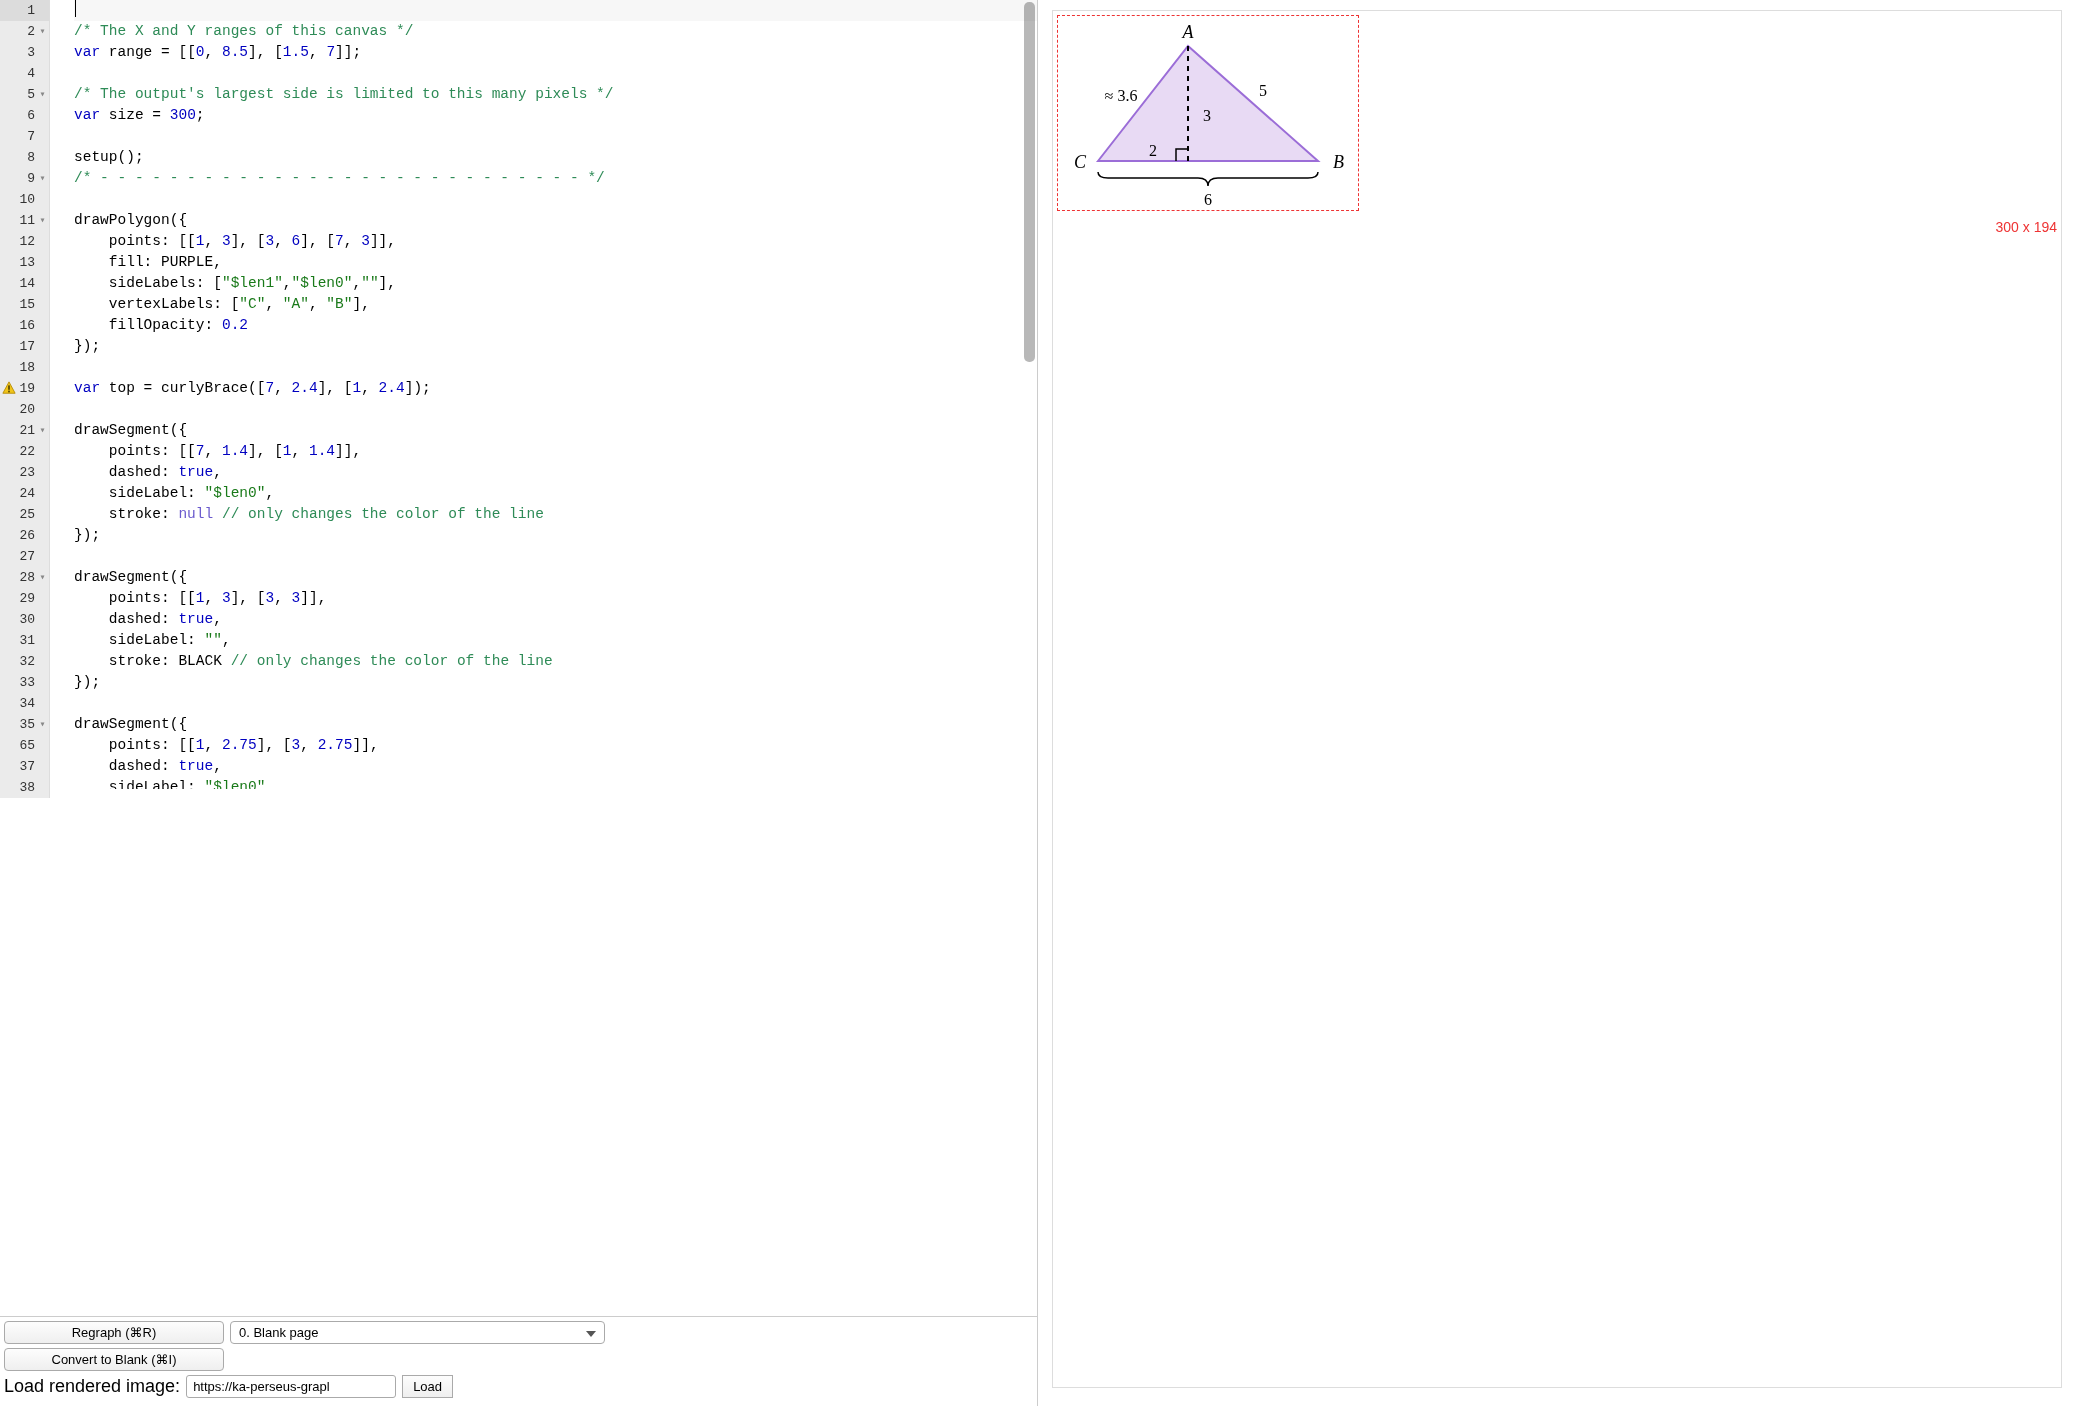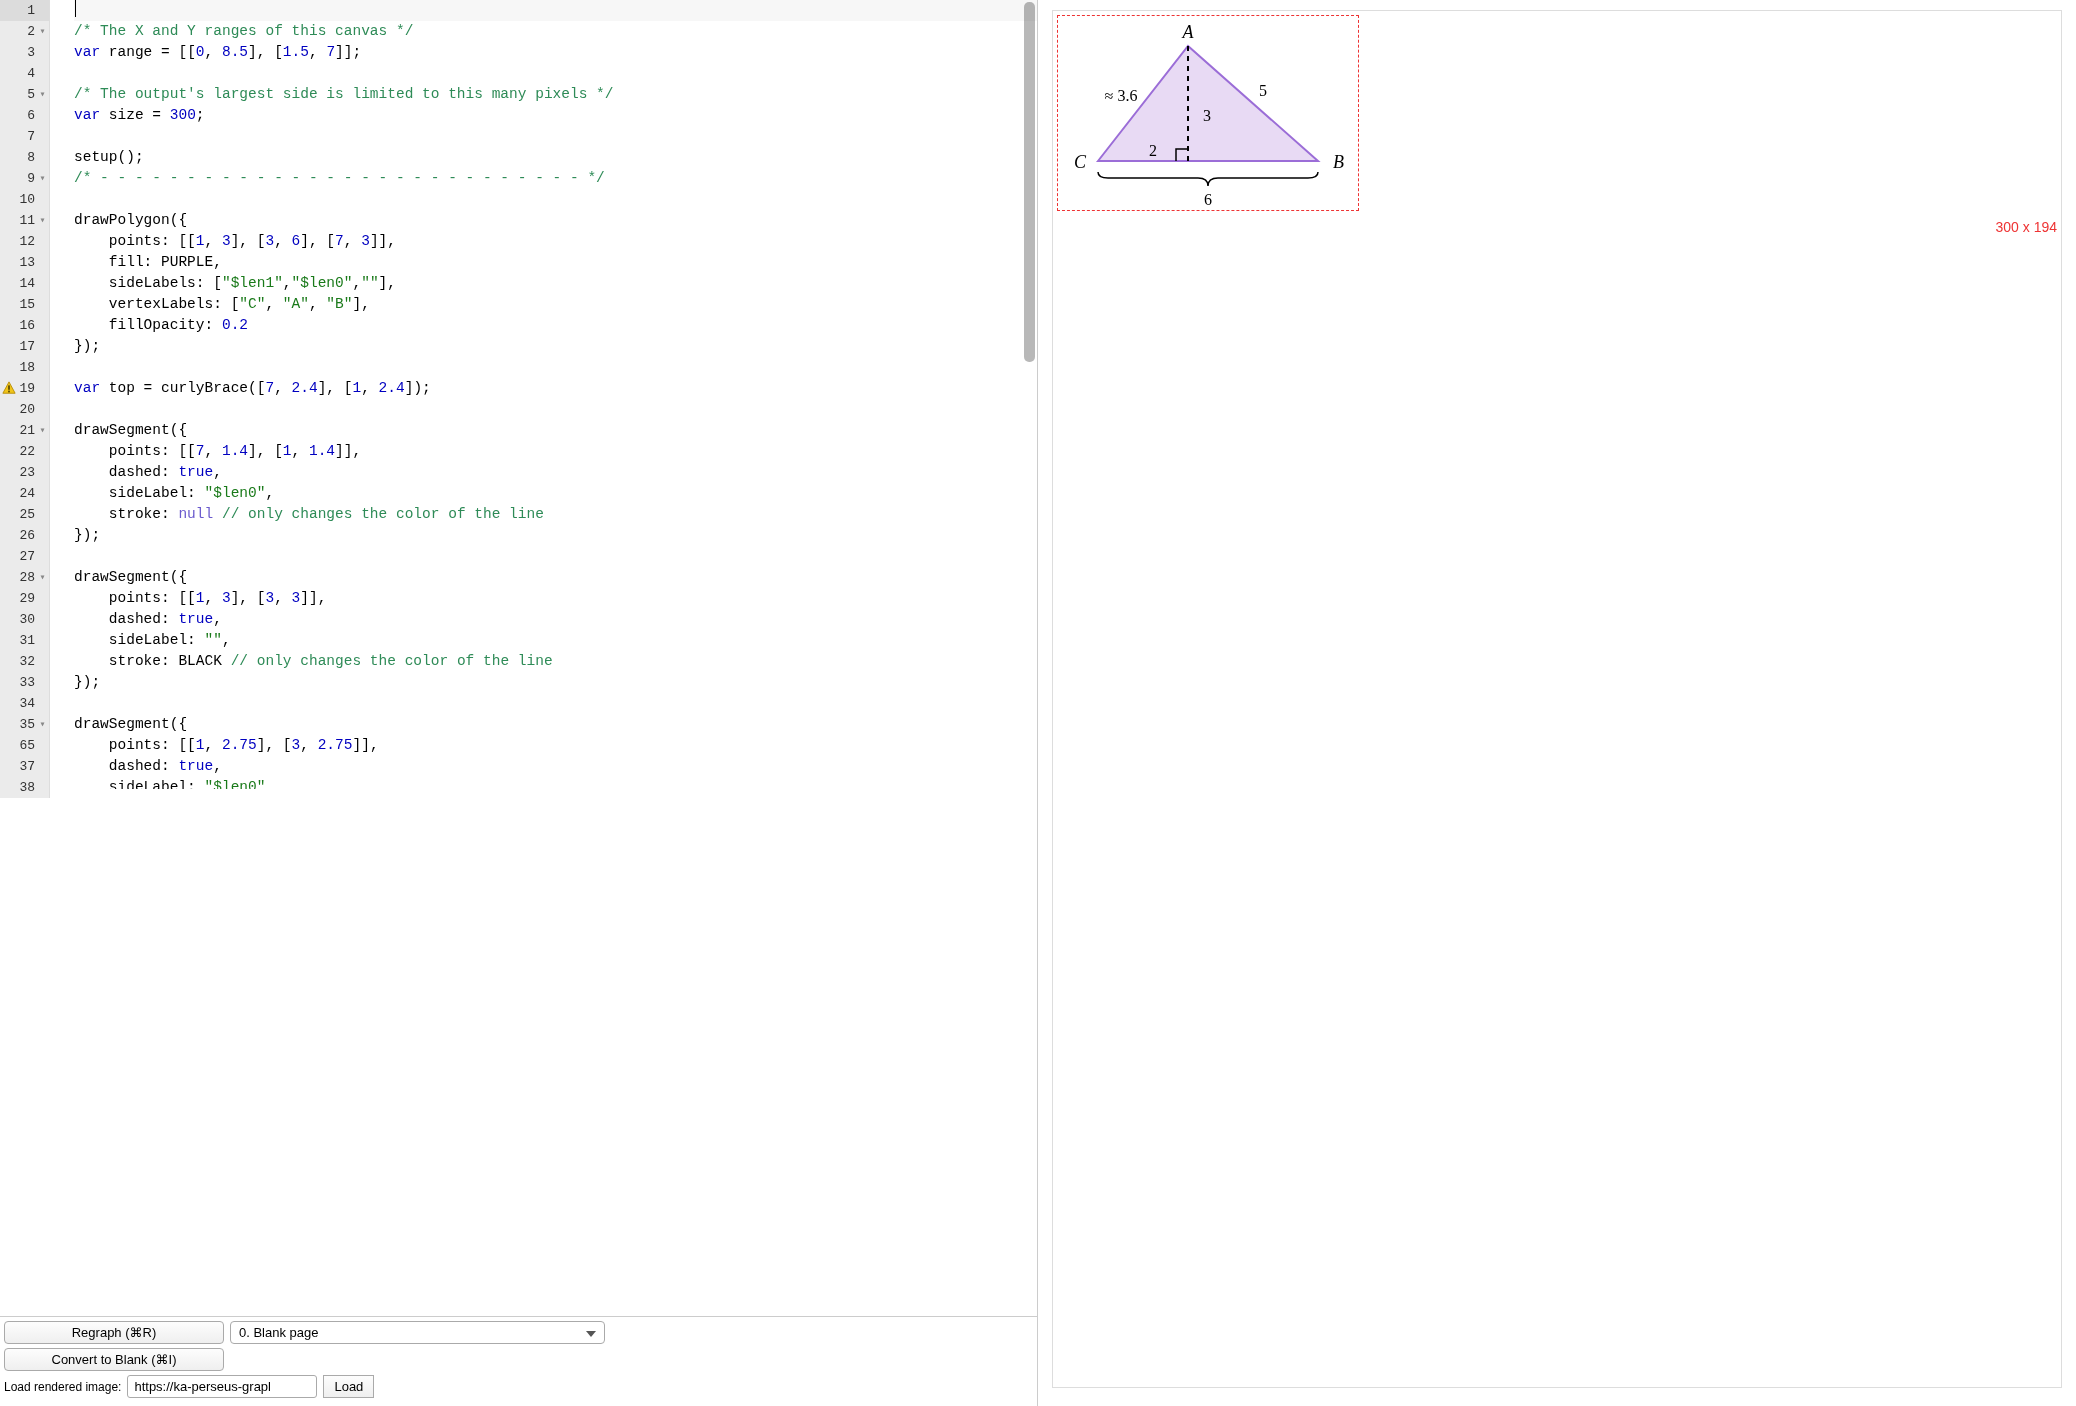--- a/index.html
+++ b/index.html
@@ -152,34 +152,34 @@
     right: 8px; top: 9px;
     width: 0; height: 0;
     border-left: 5px solid transparent;
     border-right: 5px solid transparent;
     border-top: 6px solid #555;
   }
   .url-input {
     border: 1px solid #aaa;
     border-radius: 3px;
     padding: 3px 6px;
-    width: 190px;
+    width: 210px;
     font-family: -apple-system, Helvetica, Arial, sans-serif;
     font-size: 13px;
   }
   .small-btn {
     background: linear-gradient(#fdfdfd,#efefef);
     border: 1px solid #aaa;
     border-radius: 0;
     padding: 3px 10px;
     font-size: 13px;
     cursor: pointer;
   }
   .plain-label {
-    font-size: 12px;
+    font-size: 18px;
   }
 
   
   .figure-box {
     border: 1.5px dashed #e33;
     display: inline-block;
     line-height: 0;
   }
   .dim-label {
     color: #e33;

